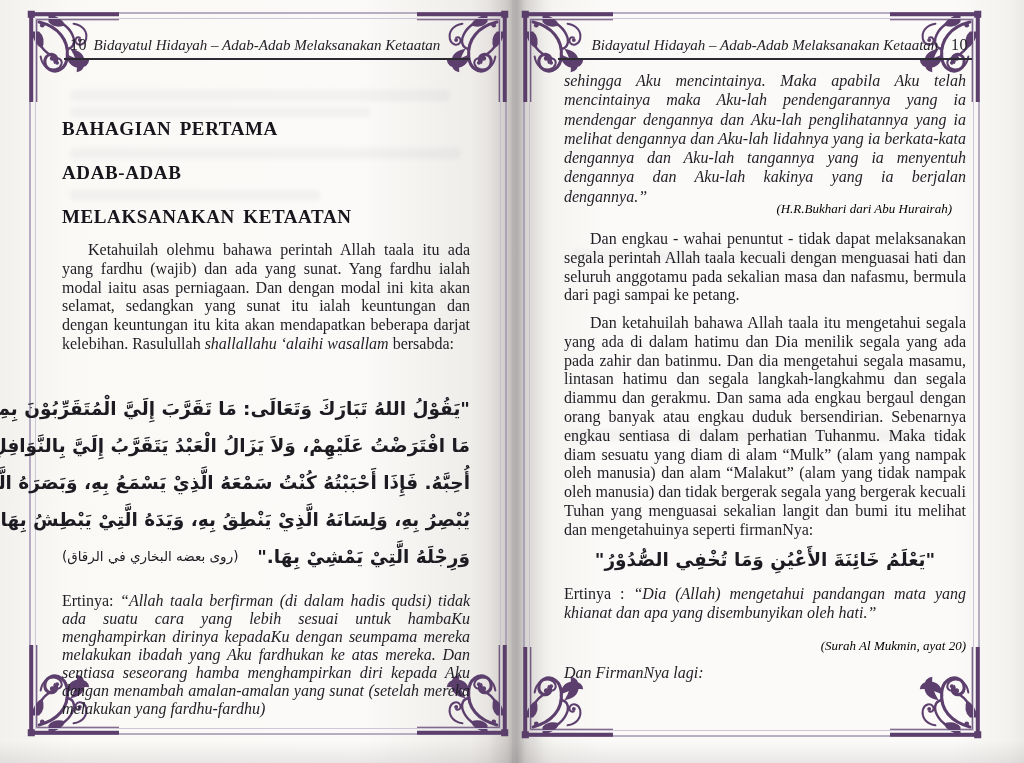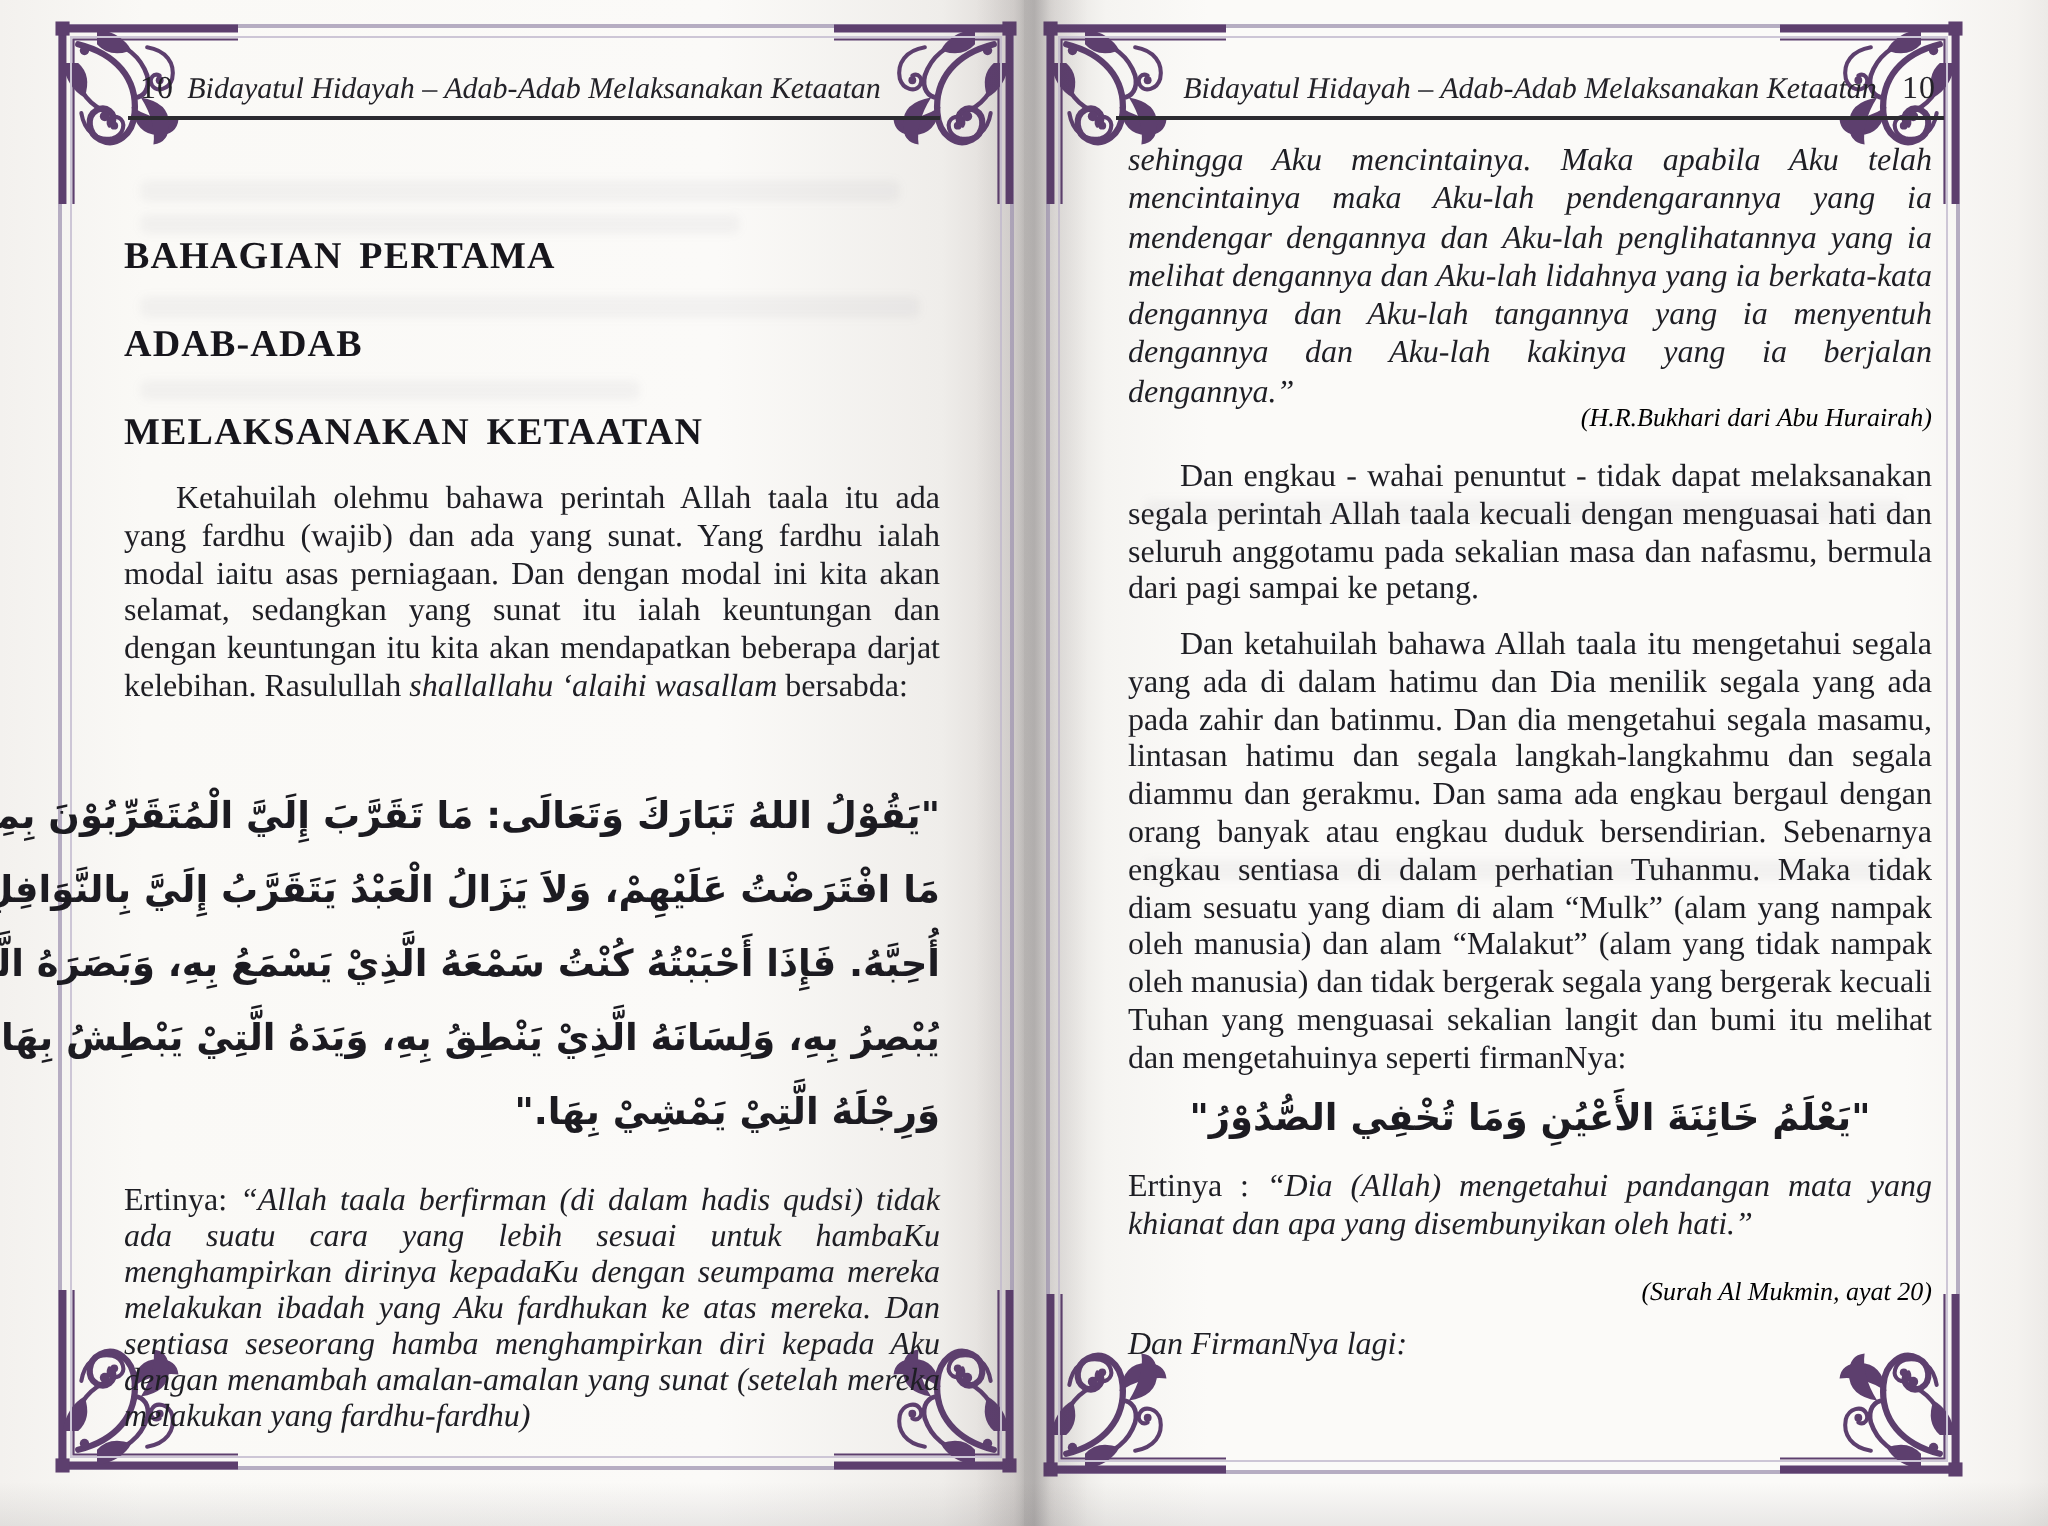--- a/index.html
+++ b/index.html
@@ -143,20 +143,21 @@
 
     <div class="para indent" style="left:62px;top:241px;width:408px"><span>Ketahuilah olehmu bahawa perintah Allah taala itu ada yang fardhu (wajib) dan ada yang sunat. Yang fardhu ialah modal iaitu asas perniagaan. Dan dengan modal ini kita akan selamat, sedangkan yang sunat itu ialah keuntungan dan dengan keuntungan itu kita akan mendapatkan beberapa darjat kelebihan. Rasulullah </span><span class="ital">shallallahu ‘alaihi wasallam</span><span> bersabda:</span></div>
 
     <div class="arabic" style="left:62px;top:390px;width:408px">
       <div class="aline">"يَقُوْلُ اللهُ تَبَارَكَ وَتَعَالَى: مَا تَقَرَّبَ إِلَيَّ الْمُتَقَرِّبُوْنَ بِمِثْلِ أَدَاءِ</div>
       <div class="aline">مَا افْتَرَضْتُ عَلَيْهِمْ، وَلاَ يَزَالُ الْعَبْدُ يَتَقَرَّبُ إِلَيَّ بِالنَّوَافِلِ حَتَّى</div>
       <div class="aline">أُحِبَّهُ. فَإِذَا أَحْبَبْتُهُ كُنْتُ سَمْعَهُ الَّذِيْ يَسْمَعُ بِهِ، وَبَصَرَهُ الَّذِيْ</div>
       <div class="aline">يُبْصِرُ بِهِ، وَلِسَانَهُ الَّذِيْ يَنْطِقُ بِهِ، وَيَدَهُ الَّتِيْ يَبْطِشُ بِهَا،</div>
       <div class="aline last-row">
         <span>وَرِجْلَهُ الَّتِيْ يَمْشِيْ بِهَا."</span>
+        <span class="asrc">(روى بعضه البخاري في الرقاق)</span>
       </div>
     </div>
 
     <div class="para" style="left:62px;top:592px;width:408px;line-height:18px"><span class="roman">Ertinya: </span><span class="ital">“Allah taala berfirman (di dalam hadis qudsi) tidak ada suatu cara yang lebih sesuai untuk hambaKu menghampirkan dirinya kepadaKu dengan seumpama mereka melakukan ibadah yang Aku fardhukan ke atas mereka. Dan sentiasa seseorang hamba menghampirkan diri kepada Aku dengan menambah amalan-amalan yang sunat (setelah mereka melakukan yang fardhu-fardhu)</span></div>
   </div>
 
   <div class="page page-right">
     <div class="ghost" style="left:60px;top:250px;width:380px;height:11px"></div>
     <div class="ghost" style="left:60px;top:430px;width:380px;height:10px"></div>
 
@@ -175,21 +176,21 @@
         </svg>
     </div>
 
     <div class="running-head rh-right">
       <span>Bidayatul Hidayah – Adab-Adab Melaksanakan Ketaatan</span>
       <span class="num">10</span>
     </div>
 
     <div class="para ital" style="left:52px;top:71px;width:402px;line-height:19.3px">sehingga Aku mencintainya. Maka apabila Aku telah mencintainya maka Aku-lah pendengarannya yang ia mendengar dengannya dan Aku-lah penglihatannya yang ia melihat dengannya dan Aku-lah lidahnya yang ia berkata-kata dengannya dan Aku-lah tangannya yang ia menyentuh dengannya dan Aku-lah kakinya yang ia berjalan dengannya.”</div>
 
-    <div class="src" style="position:absolute;left:52px;top:201px;width:402px">(H.R.Bukhari dari Abu Hurairah)</div>
+    <div class="src" style="position:absolute;left:38px;top:201px;width:402px">(H.R.Bukhari dari Abu Hurairah)</div>
 
     <div class="para indent" style="left:52px;top:230px;width:402px">Dan engkau - wahai penuntut - tidak dapat melaksanakan segala perintah Allah taala kecuali dengan menguasai hati dan seluruh anggotamu pada sekalian masa dan nafasmu, bermula dari pagi sampai ke petang.</div>
 
     <div class="para indent" style="left:52px;top:314px;width:402px">Dan ketahuilah bahawa Allah taala itu mengetahui segala yang ada di dalam hatimu dan Dia menilik segala yang ada pada zahir dan batinmu. Dan dia mengetahui segala masamu, lintasan hatimu dan segala langkah-langkahmu dan segala diammu dan gerakmu. Dan sama ada engkau bergaul dengan orang banyak atau engkau duduk bersendirian. Sebenarnya engkau sentiasa di dalam perhatian Tuhanmu. Maka tidak diam sesuatu yang diam di alam “Mulk” (alam yang nampak oleh manusia) dan alam “Malakut” (alam yang tidak nampak oleh manusia) dan tidak bergerak segala yang bergerak kecuali Tuhan yang menguasai sekalian langit dan bumi itu melihat dan mengetahuinya seperti firmanNya:</div>
 
     <div class="verse" style="left:52px;top:549px;width:402px">"يَعْلَمُ خَائِنَةَ الأَعْيُنِ وَمَا تُخْفِي الصُّدُوْرُ"</div>
 
     <div class="para" style="left:52px;top:584px;width:402px;line-height:19px"><span class="roman">Ertinya : </span><span class="ital">“Dia (Allah) mengetahui pandangan mata yang khianat dan apa yang disembunyikan oleh hati.”</span></div>
 
     <div class="src" style="position:absolute;left:52px;top:638px;width:402px">(Surah Al Mukmin, ayat 20)</div>

